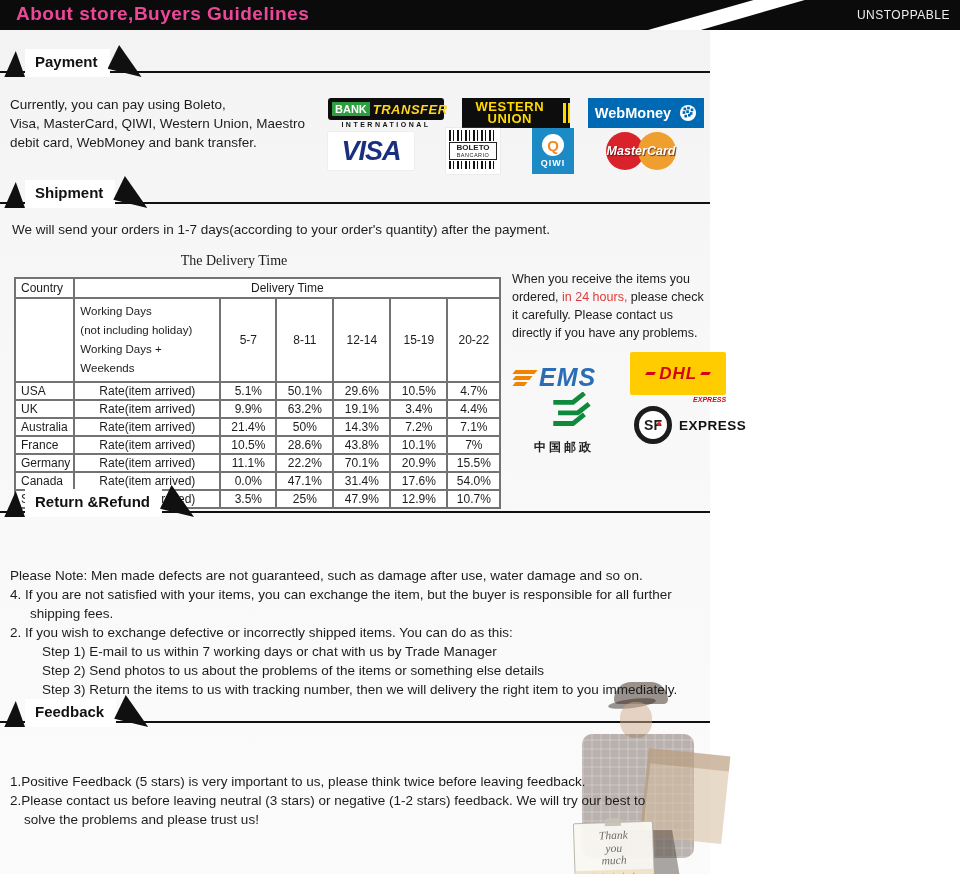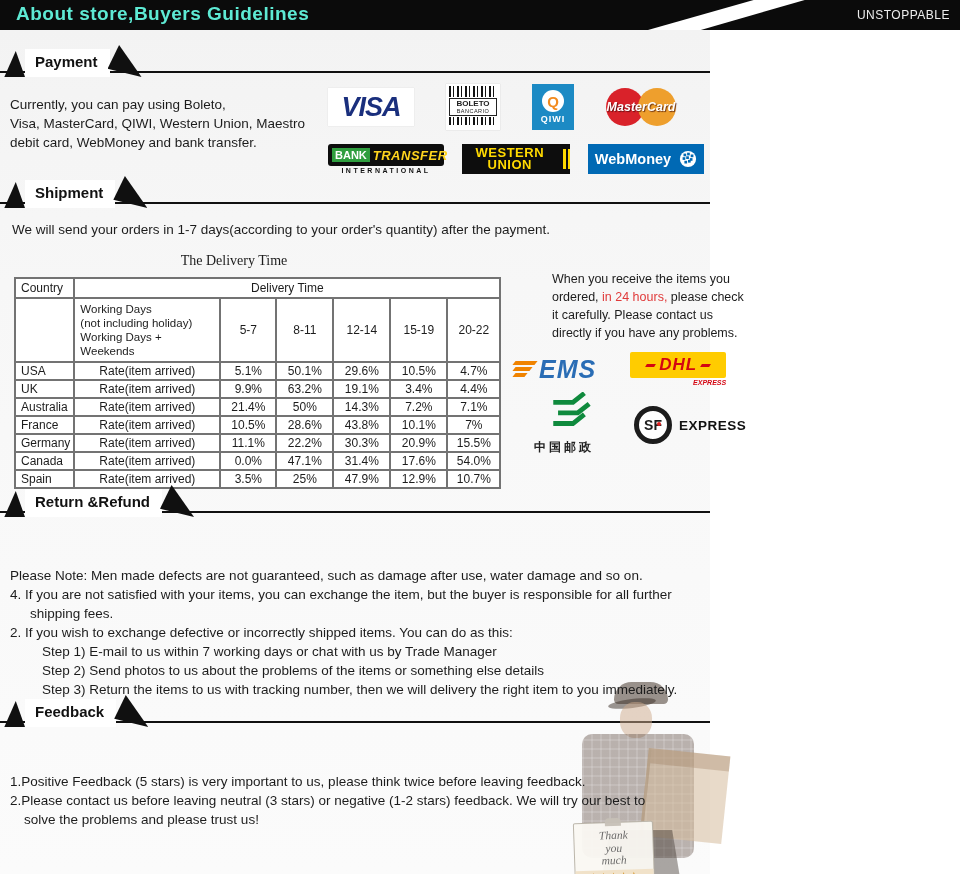--- a/index.html
+++ b/index.html
@@ -1,21 +1,21 @@
 <!DOCTYPE html>
 <html><head>
 <meta charset="utf-8">
 <style>
   * { margin:0; padding:0; box-sizing:border-box; }
   body { font-family:"Liberation Sans", sans-serif; background:#fff; color:#1c1c1c; }
   #page { position:relative; width:960px; height:874px; background:#fff; overflow:hidden; }
 
   
   .topbar { position:absolute; left:0; top:0; width:960px; height:30px; background:#0b0b0b; }
-  .topbar .title { position:absolute; left:16px; top:3px; color:#5eead4; font-size:19px; font-weight:bold; letter-spacing:.5px; }
+  .topbar .title { position:absolute; left:16px; top:3px; color:#ec4899; font-size:19px; font-weight:bold; letter-spacing:.5px; }
   .topbar .slash { position:absolute; left:648px; top:0; width:165px; height:30px; background:#fff;
                    clip-path:polygon(0% 100%, 64% 0%, 95% 0%, 32% 100%); }
   .topbar .brand { position:absolute; right:10px; top:8px; color:#eee; font-size:12px; letter-spacing:.5px; }
 
   
   .content { position:absolute; left:0; top:30px; width:710px; height:844px;
              background:linear-gradient(180deg,#f3f3f3 0%, #f7f7f7 30%, #fbfbfb 100%); }
 
   
   .ribbon { position:absolute; left:0; width:710px; height:30px; }
@@ -58,36 +58,36 @@
   .wu { background:#0d0d0d; width:108px; height:30px; display:flex; align-items:center; justify-content:center; gap:5px; }
   .wu .wutxt { color:#ffd900; font-weight:bold; font-size:13px; line-height:12px; letter-spacing:.5px; text-align:center; }
   .wu .wubars { width:8px; height:20px; border-left:3px solid #ffd900; border-right:2px solid #ffd900; }
   .wm { background:#0069b4; width:116px; height:30px; display:flex; align-items:center; justify-content:center; gap:8px; }
   .wm .wmtxt { color:#fff; font-size:14.5px; font-weight:bold; }
 
   
   .dtable { position:absolute; left:14px; top:277px; border-collapse:collapse; background:#fff; table-layout:fixed; }
   .dtable td { border:2px solid #737373; font-size:12px; padding:1px 3px; text-align:center; color:#1c1c1c; }
   .dtable td.lft { text-align:left; padding-left:5px; }
-  .dtable td.wd { font-size:11.5px; line-height:14px; text-align:left; padding:3px 5px; }
+  .dtable td.wd { font-size:11.5px; line-height:19px; text-align:left; padding:3px 5px; }
   .dtable tr.hdr td { height:20px; }
   .dtable tr.drow td { height:17px; }
 
   .notice { position:absolute; left:512px; top:270px; width:198px; font-size:12.5px; line-height:18px; }
   .red { color:#e03a3a; }
 
   
   .carriers1 { position:absolute; left:514px; top:352px; display:flex; align-items:center; gap:34px; }
   .ems { display:flex; align-items:center; }
   .emswing { display:flex; flex-direction:column; gap:2px; margin-right:3px; }
   .emswing i { display:block; height:4px; background:#f08300; transform:skewX(-38deg); }
   .emswing i:nth-child(1){ width:22px; } .emswing i:nth-child(2){ width:17px; } .emswing i:nth-child(3){ width:12px; }
   .emstxt { color:#2a6db5; font-weight:bold; font-style:italic; font-size:25px; letter-spacing:1px; }
   .dhl { width:96px; }
-  .dhlbox { background:#fc0; height:26px; border-radius:2px; display:flex; align-items:center; justify-content:center; gap:4px; }
+  .dhlbox { background:#fc0; height:43px; border-radius:2px; display:flex; align-items:center; justify-content:center; gap:4px; }
   .dhltxt { color:#d40511; font-weight:bold; font-style:italic; font-size:17px; letter-spacing:1px; }
   .dhldash { width:9px; height:3px; background:#d40511; transform:skewX(-30deg); }
   .dhlsub { text-align:right; color:#d40511; font-size:7px; font-style:italic; font-weight:bold; margin-top:1px; }
   .carriers2 { position:absolute; left:514px; top:392px; display:flex; align-items:flex-start; gap:40px; }
   .cnpost { width:80px; text-align:right; }
   .cnpost .cntxt { font-size:12px; font-weight:bold; letter-spacing:3px; color:#222; margin-top:3px; white-space:nowrap; }
   .sf { display:flex; align-items:center; margin-top:14px; }
   .sfring { width:38px; height:38px; border:5px solid #1c1c1c; border-radius:50%; background:#fff;
             display:flex; align-items:center; justify-content:center; position:relative; }
   .sfring .sftxt { font-weight:900; font-size:14px; color:#1c1c1c; letter-spacing:0; }
@@ -144,40 +144,20 @@
         <div class="rlabel">Payment</div>
         <div class="tri-r"></div>
       </div>
     </div>
 
     <div class="bodytext pre" style="position:absolute; left:10px; top:65px; width:315px;">Currently, you can pay using Boleto,
 Visa, MasterCard, QIWI, Western Union, Maestro
 debit card, WebMoney and bank transfer.</div>
 
     <div class="paylogos" style="top:54px;">
-      <div class="prow prow1">
-        <div class="visa">VISA</div>
-        <div class="boleto">
-          <div class="barcode"></div>
-          <div class="blab">
-            <div class="bl1">BOLETO</div>
-            <div class="bl2">BANCARIO</div>
-          </div>
-          <div class="barcode b2"></div>
-        </div>
-        <div class="qiwi">
-          <div class="circ">Q</div>
-          <div class="qtxt">QIWI</div>
-        </div>
-        <div class="mc">
-          <div class="c1"></div>
-          <div class="c2"></div>
-          <div class="mctxt">MasterCard</div>
-        </div>
-      </div>
       <div class="prow prow2">
         <div class="bank">
           <div class="bbox">
             <span class="bgreen">BANK</span>
             <span class="btrans">TRANSFER</span>
           </div>
           <div class="bint">INTERNATIONAL</div>
         </div>
         <div class="wu">
           <div class="wutxt">WESTERN UNION</div>
@@ -193,20 +173,40 @@
               <rect x="13" y="5" width="3" height="3"></rect>
                 <rect x="4" y="8" width="3" height="3"></rect>
               <rect x="8" y="7" width="3" height="3"></rect>
                 <rect x="12" y="9" width="3" height="3"></rect>
               <rect x="6" y="12" width="3" height="3"></rect>
                 <rect x="10" y="11" width="3" height="3"></rect>
             </g>
           </svg>
         </div>
       </div>
+      <div class="prow prow1">
+        <div class="visa">VISA</div>
+        <div class="boleto">
+          <div class="barcode"></div>
+          <div class="blab">
+            <div class="bl1">BOLETO</div>
+            <div class="bl2">BANCARIO</div>
+          </div>
+          <div class="barcode b2"></div>
+        </div>
+        <div class="qiwi">
+          <div class="circ">Q</div>
+          <div class="qtxt">QIWI</div>
+        </div>
+        <div class="mc">
+          <div class="c1"></div>
+          <div class="c2"></div>
+          <div class="mctxt">MasterCard</div>
+        </div>
+      </div>
     </div>
 
     <div class="ribbon" style="top:146px;">
       <div class="line"></div>
       <div class="wrap">
         <div class="tri-l"></div>
         <div class="rlabel">Shipment</div>
         <div class="tri-r"></div>
       </div>
     </div>
@@ -275,21 +275,21 @@
         <td>28.6%</td>
         <td>43.8%</td>
         <td>10.1%</td>
         <td>7%</td>
       </tr>
       <tr class="drow">
         <td class="lft">Germany</td>
         <td>Rate(item arrived)</td>
         <td>11.1%</td>
         <td>22.2%</td>
-        <td>30.3%</td>
+        <td>70.1%</td>
         <td>20.9%</td>
         <td>15.5%</td>
       </tr>
       <tr class="drow">
         <td class="lft">Canada</td>
         <td>Rate(item arrived)</td>
         <td>0.0%</td>
         <td>47.1%</td>
         <td>31.4%</td>
         <td>17.6%</td>
@@ -300,21 +300,21 @@
         <td>Rate(item arrived)</td>
         <td>3.5%</td>
         <td>25%</td>
         <td>47.9%</td>
         <td>12.9%</td>
         <td>10.7%</td>
       </tr>
     </tbody>
       </table>
 
-    <div class="notice" style="top:240px;margin-left:40px;">
+    <div class="notice" style="top:240px;">
       <span>When you receive the items you ordered, </span><span class="red">in 24 hours,</span><span> please check it carefully. Please contact us directly if you have any problems.</span>
     </div>
 
     <div class="carriers1" style="top:322px;">
       <div class="ems">
         <div class="emswing">
             <i></i>
             <i></i>
             <i></i>
           </div>

